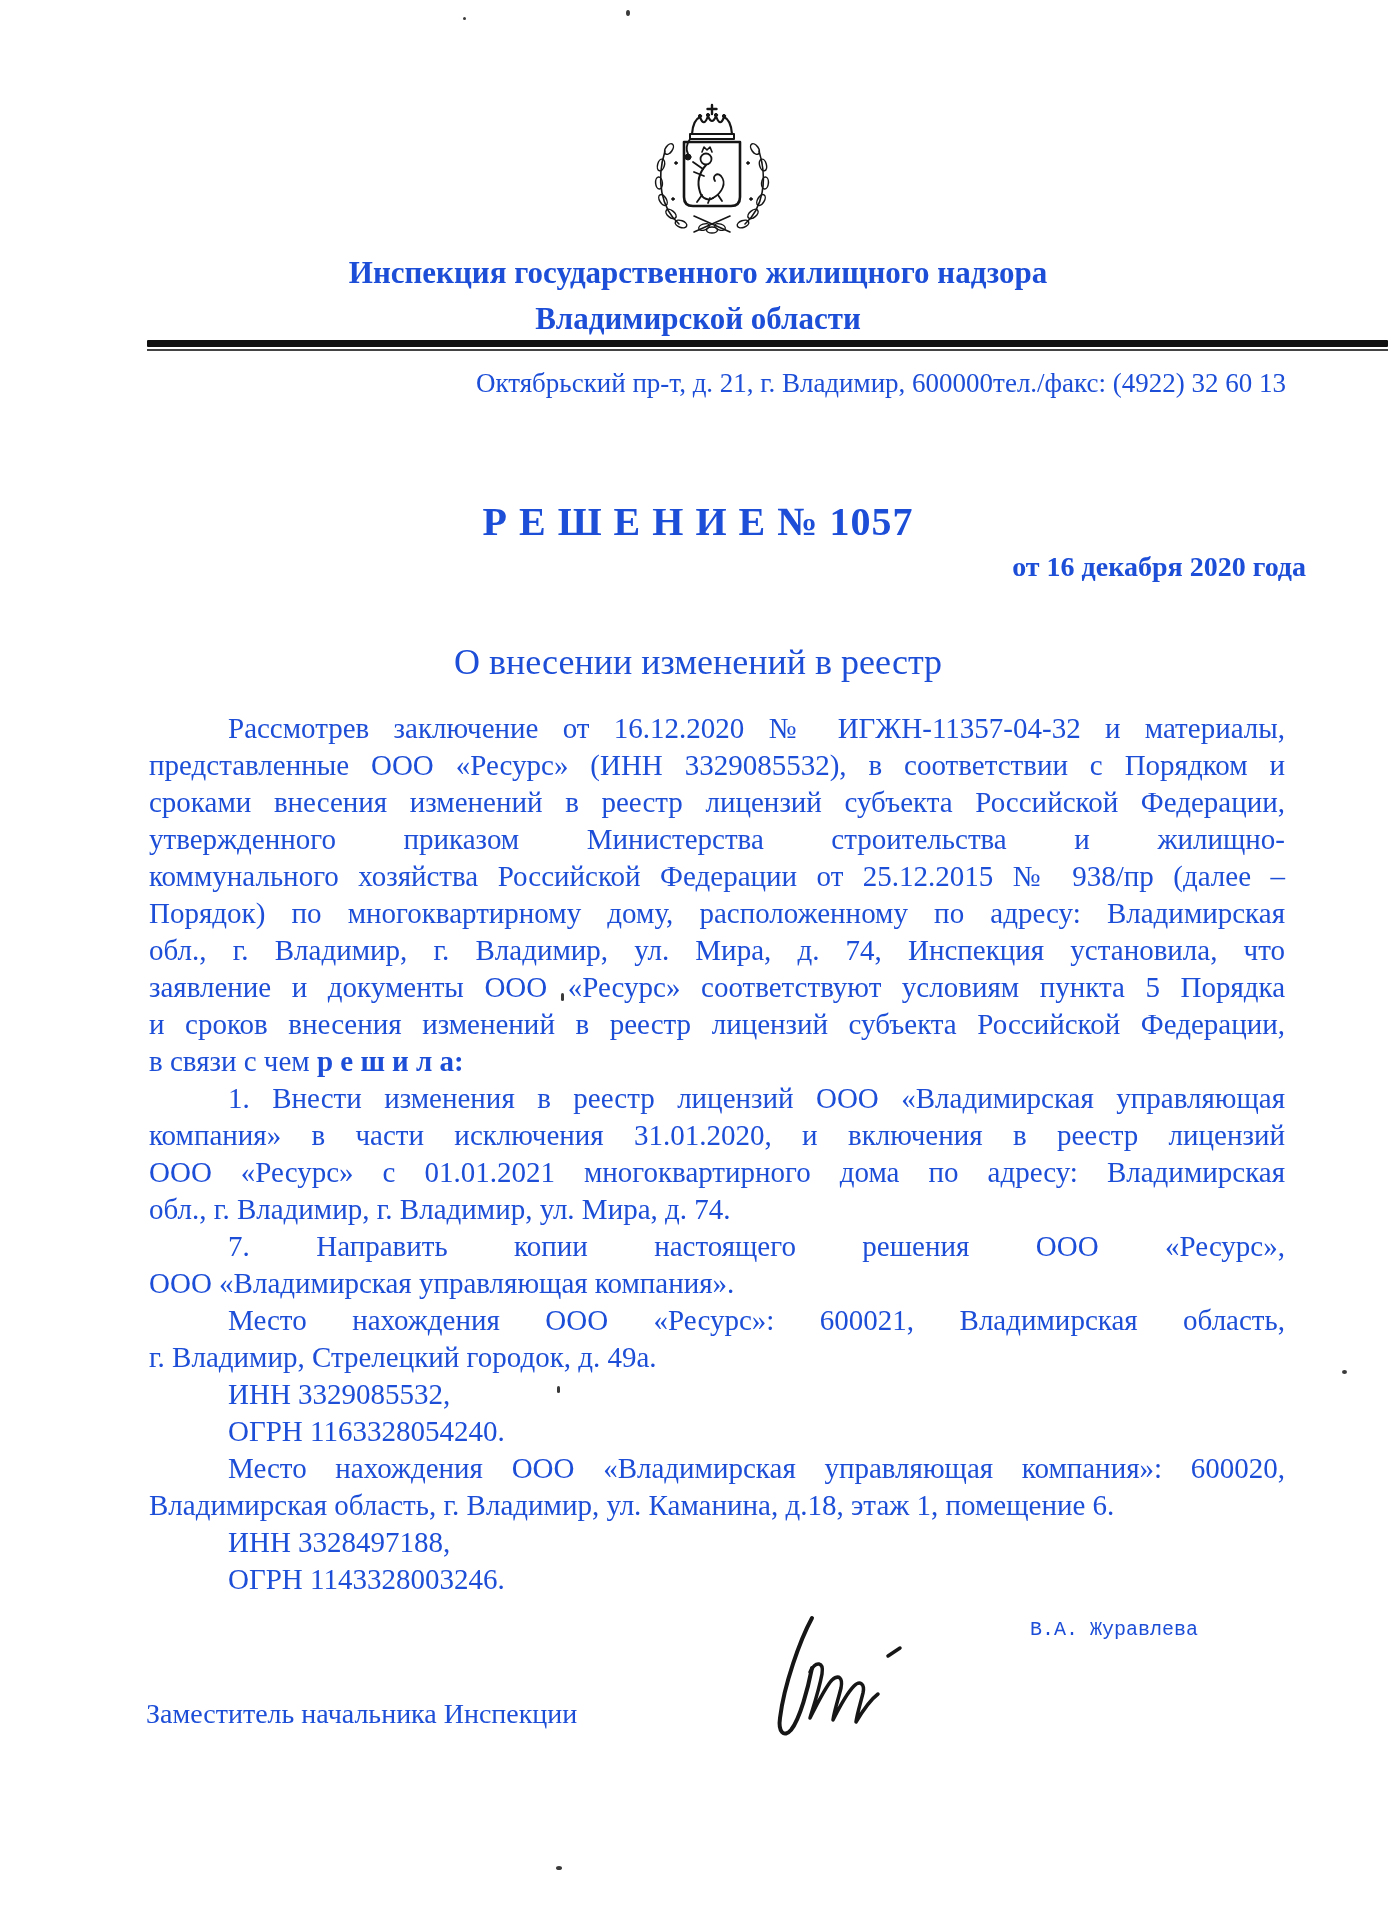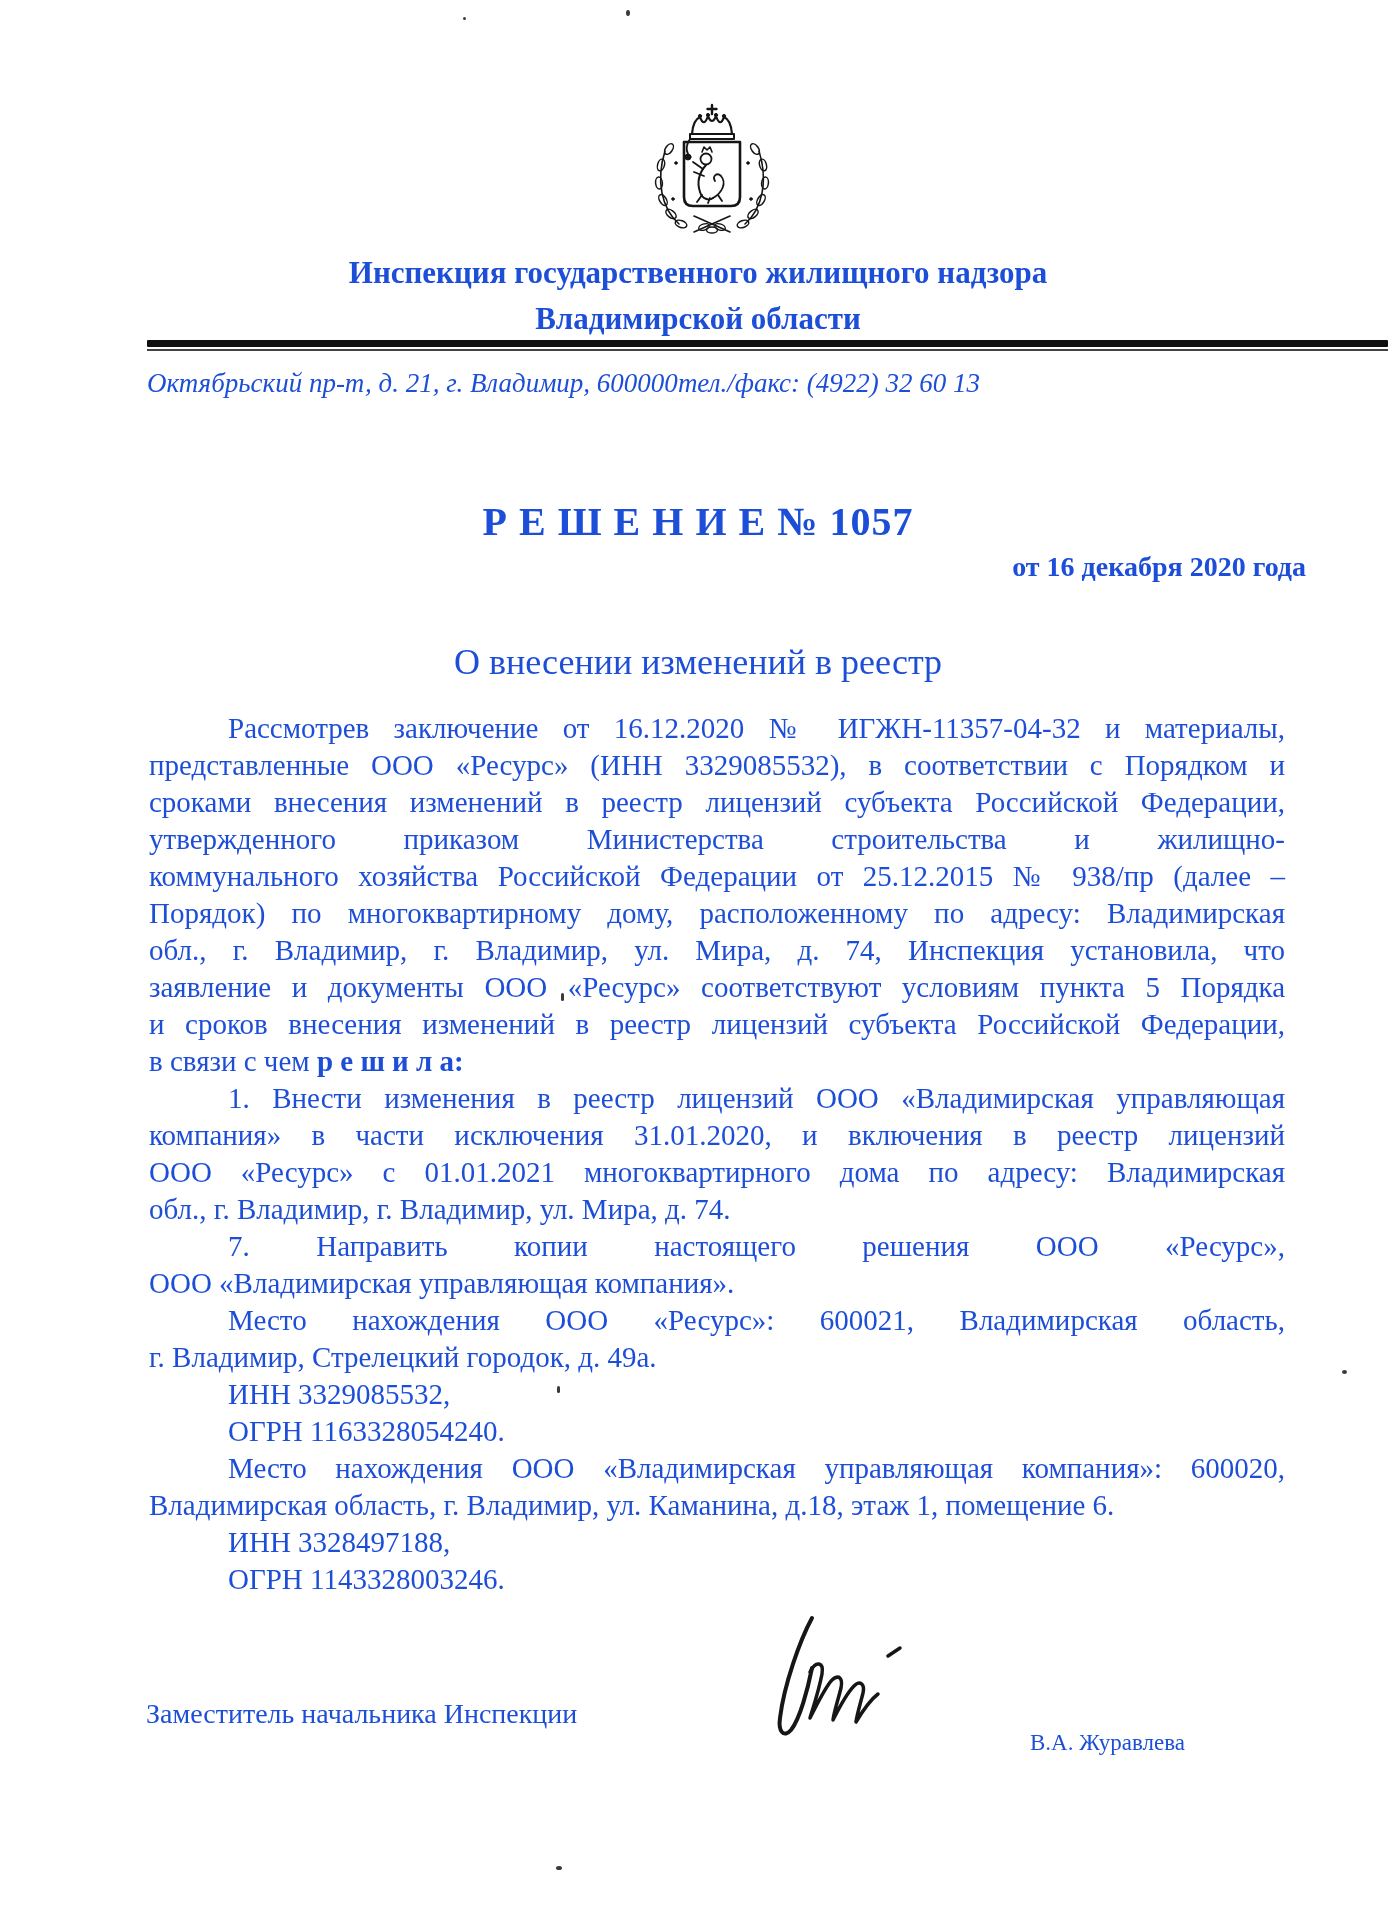--- a/index.html
+++ b/index.html
@@ -18,34 +18,34 @@
   .emblem svg{width:100%;height:100%;}
   
   .org{left:24px;width:1348px;text-align:center;font-weight:bold;font-size:31px;line-height:38px;}
   .org1{top:254px;}
   .org2{top:300px;}
   
   .rule{left:147px;top:340px;width:1241px;}
   .rule .bar1{height:7px;background:#101010;border-radius:1px;}
   .rule .bar2{height:2px;background:#222;margin-top:2px;opacity:.85;}
   
-  .addr-row{left:147px;top:368px;width:1139px;display:flex;justify-content:flex-start;font-size:27px;font-style:italic;}
+  .addr-row{left:147px;top:368px;width:1139px;display:flex;justify-content:flex-end;font-size:27px;}
   
   .doc-title{left:24px;width:1348px;top:498px;text-align:center;font-weight:bold;font-size:40px;letter-spacing:1px;}
   .doc-date{left:0;top:551px;width:1285px;text-align:right;font-weight:bold;font-size:28px;padding-left:21px;}
   .doc-subject{left:24px;width:1348px;top:641px;text-align:center;font-weight:normal;font-size:36px;}
   
   .body-text{left:149px;top:710px;width:1136px;font-size:29px;}
   .line{height:37px;line-height:37px;white-space:normal;}
   .line.j{text-align:justify;text-align-last:justify;}
   .line.i{padding-left:79px;}
   .line .b{font-weight:bold;}
   
   .sig-position{left:146px;top:1698px;font-size:28px;}
-  .sig-name{left:1030px;top:1730px;font-size:23px;}
+  .sig-name{left:1030px;top:1618px;font-size:20px;font-family:Liberation Mono, monospace;}
   .sig-svg{left:692px;top:1610px;width:214px;height:142px;}
   
   .speck{position:absolute;background:#3a3a3a;border-radius:50%;}
 </style>
 </head>
 <body>
 
 <div class="page">
 
   <div class="abs emblem">

